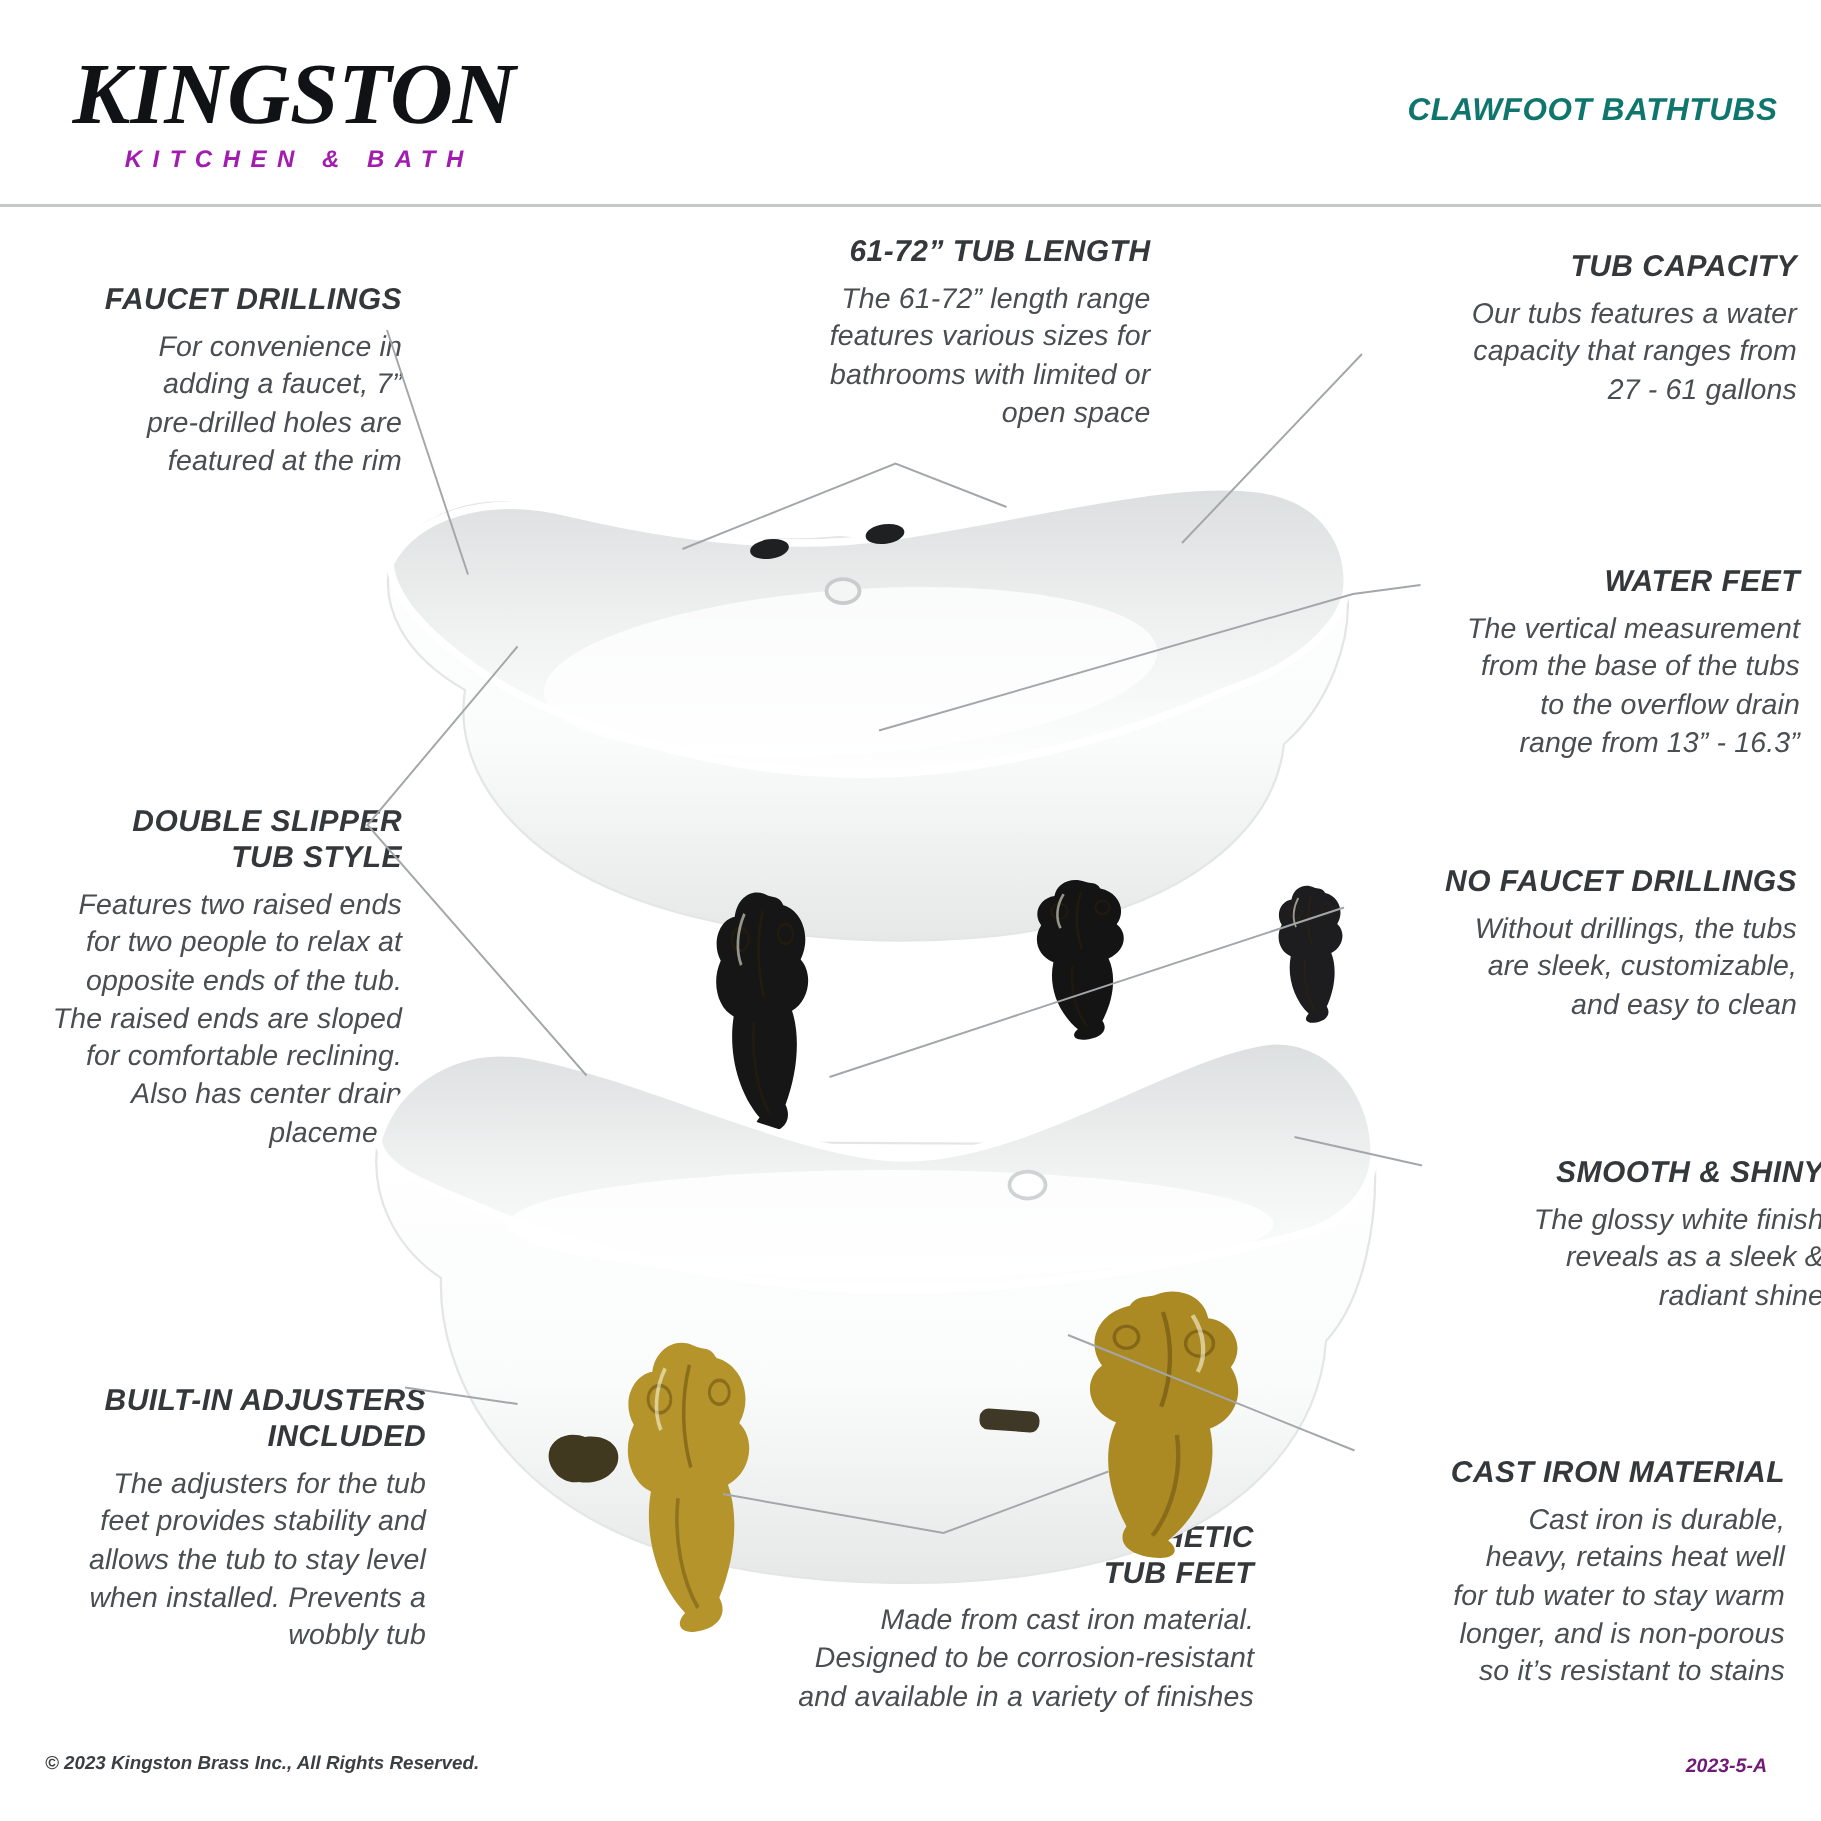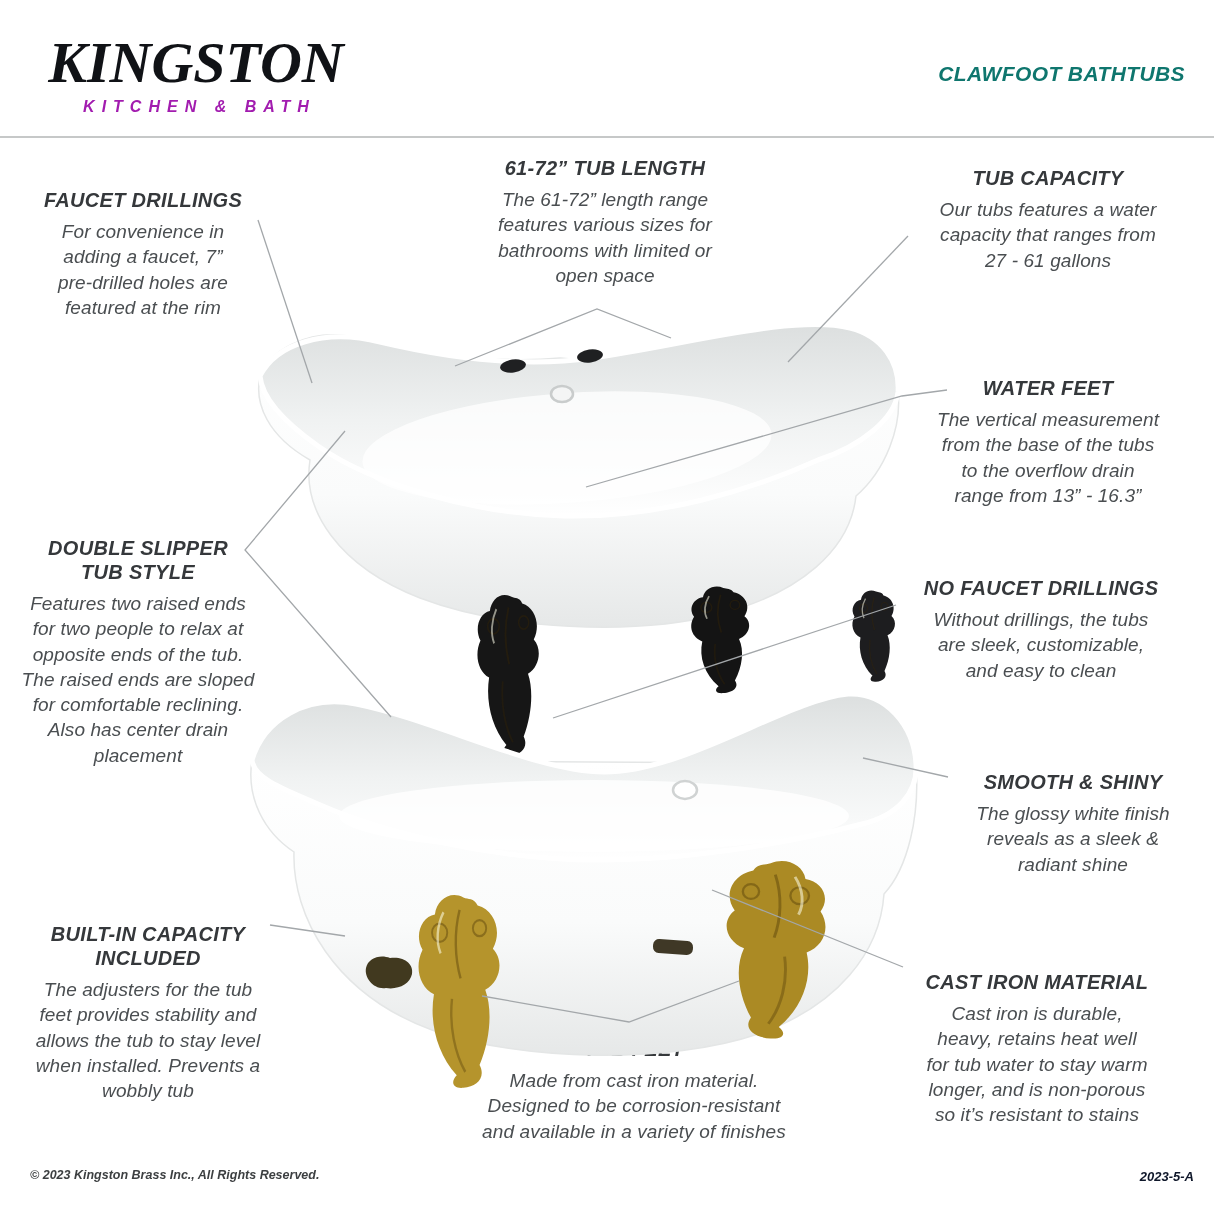--- a/index.html
+++ b/index.html
@@ -10,39 +10,39 @@
   .brand{position:absolute;left:28px;top:34px;width:336px;text-align:center;}
   .brand-name{font-family:"Liberation Serif","DejaVu Serif",serif;font-weight:700;
               font-size:58px;line-height:1;color:#101216;letter-spacing:0px;white-space:nowrap;}
   .brand-tag{margin-top:6px;font-size:16px;font-weight:700;letter-spacing:7px;
              color:#a21caf;white-space:nowrap;padding-left:7px;}
   .page-title{position:absolute;right:29px;top:62px;font-size:21px;font-weight:700;
               letter-spacing:0.4px;color:#0f766e;white-space:nowrap;}
   .header-rule{position:absolute;left:0;top:136px;width:1214px;height:2px;background:#c6c8c8;}
 
   
-  .callout{position:absolute;text-align:center;}
+  .callout{position:absolute;text-align:right;}
   .callout h3{margin:0 0 7px 0;font-size:20px;font-weight:700;letter-spacing:0.3px;
               color:#35383b;white-space:pre-line;line-height:1.2;}
   .callout p{margin:0;font-size:19px;font-weight:400;color:#4a4e51;line-height:1.33;
              white-space:pre-line;letter-spacing:0.1px;}
   #co-faucet   {left:18px;  top:188px;  width:250px;}
   #co-length   {left:443px; top:156px;  width:324px;}
   #co-capacity {left:898px; top:166px;  width:300px;}
   #co-depth    {left:896px; top:376px;  width:304px;}
   #co-slipper  {left:8px;   top:536px;  width:260px;}
   #co-nofaucet {left:884px; top:576px;  width:314px;}
   #co-smooth   {left:930px; top:770px;  width:286px;}
   #co-adjusters{left:12px;  top:922px;  width:272px;}
   #co-castiron {left:884px; top:970px;  width:306px;}
   #co-feet     {left:432px; top:1013px; width:404px;}
 
   
   .copyright{position:absolute;left:30px;top:1168px;font-size:12.5px;font-weight:700;color:#3c3f41;}
-  .doc-code{position:absolute;right:20px;top:1169px;font-size:13px;font-weight:700;color:#0f172a;}
+  .doc-code{position:absolute;right:36px;top:1169px;font-size:13px;font-weight:700;color:#701a75;}
 
   
   .tub-svg{position:absolute;z-index:1;}
   #tub-top{left:252px;top:298px;}
   #tub-bottom{left:246px;top:664px;}
   .leads{position:absolute;left:0;top:0;z-index:2;pointer-events:none;}
   .leads polyline{fill:none;stroke:#a3a7aa;stroke-width:1.3;}
 </style>
 </head>
 <body>
@@ -164,21 +164,21 @@
 are sleek, customizable,
 and easy to clean</p>
   </div>
   <div class="callout" id="co-smooth">
     <h3>SMOOTH &amp; SHINY</h3>
     <p>The glossy white finish
 reveals as a sleek &amp;
 radiant shine</p>
   </div>
   <div class="callout" id="co-adjusters">
-    <h3>BUILT-IN CAPACITY
+    <h3>BUILT-IN ADJUSTERS
 INCLUDED</h3>
     <p>The adjusters for the tub
 feet provides stability and
 allows the tub to stay level
 when installed. Prevents a
 wobbly tub</p>
   </div>
   <div class="callout" id="co-feet">
     <h3>TRADITIONAL AESTHETIC
 TUB FEET</h3>

